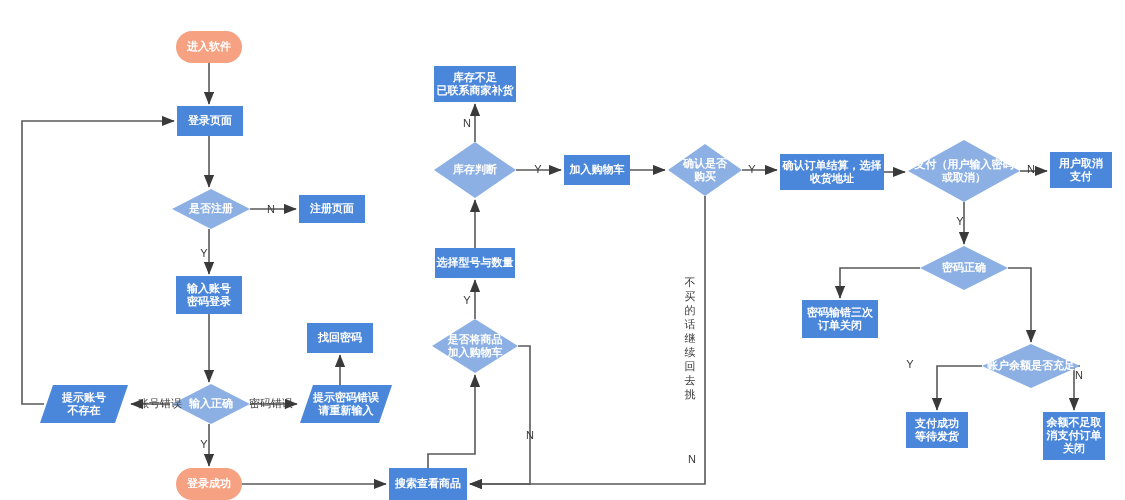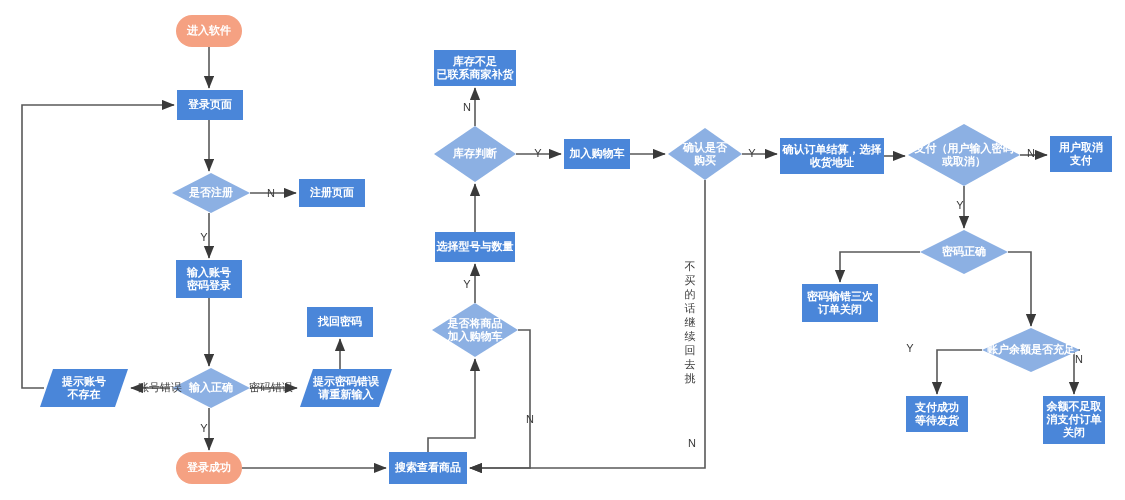--- a/index.html
+++ b/index.html
@@ -1,18 +1,18 @@
 <!DOCTYPE html>
 <html><head>
 <meta charset="utf-8">
 <style>
   html,body{margin:0;padding:0;background:#ffffff;}
   body{width:1125px;height:500px;overflow:hidden;
        font-family:"Liberation Sans","DejaVu Sans",sans-serif;}
-  #canvas{position:relative;width:1125px;height:450px;background:#fff;}
+  #canvas{position:relative;width:1125px;height:450px;background:#fff;margin-top:16px;}
   svg{display:block;}
   .nodetext{fill:#ffffff;font-size:11px;font-family:"Liberation Sans","DejaVu Sans",sans-serif;
             text-anchor:middle;dominant-baseline:middle;font-weight:bold;}
   .edgelabel{fill:#3a3a3a;font-size:11px;font-family:"Liberation Sans","DejaVu Sans",sans-serif;
              text-anchor:middle;dominant-baseline:middle;}
   .vlabel{fill:#3a3a3a;font-size:11px;font-family:"Liberation Sans","DejaVu Sans",sans-serif;
           text-anchor:middle;}
 </style>
 </head>
 <body>

